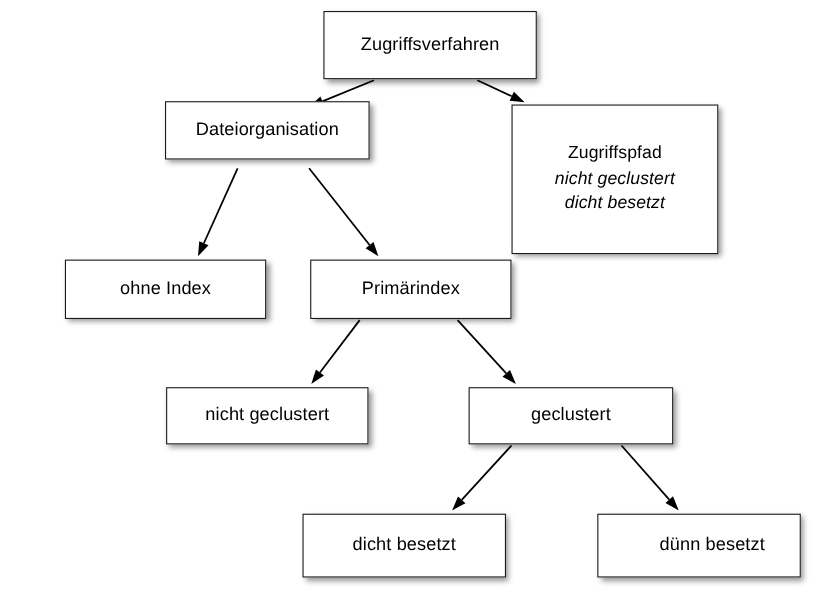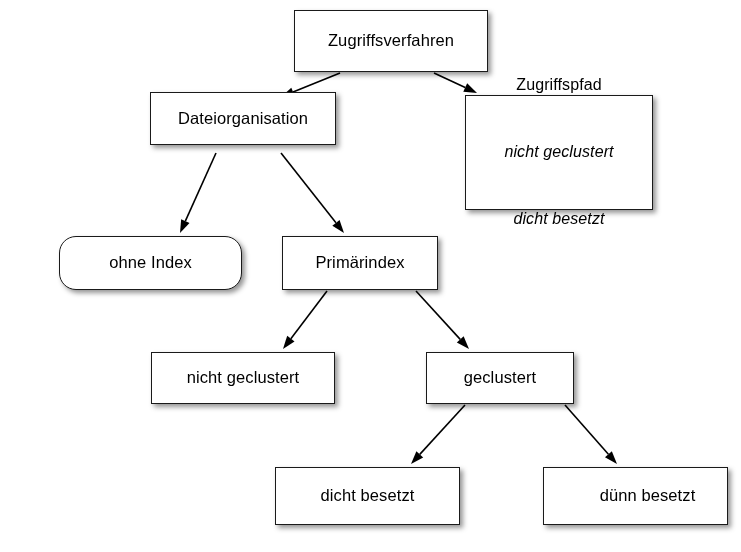--- a/index.html
+++ b/index.html
@@ -95,35 +95,35 @@
       </g>
     </svg>
 
   <div id="nodes-layer">
       <div class="node" style="left: 266px; top: 10px; width: 194px; height: 62px; border-color: rgb(26, 26, 26); color: rgb(0, 0, 0);">
         <span class="line">Zugriffsverfahren</span>
       </div>
       <div class="node" style="left: 122px; top: 92px; width: 186px; height: 53px; border-color: rgb(26, 26, 26); color: rgb(0, 0, 0);">
         <span class="line">Dateiorganisation</span>
       </div>
-      <div class="node multiline" style="left: 437px; top: 95px; width: 188px; height: 115px; border-color: rgb(26, 26, 26); color: rgb(0, 0, 0); gap: 44px;">
+      <div class="node multiline" style="left: 437px; top: 95px; width: 188px; height: 136px; border-color: rgb(26, 26, 26); color: rgb(0, 0, 0);">
         <span class="line">Zugriffspfad</span>
         <span class="line italic">nicht geclustert</span>
         <span class="line italic">dicht besetzt</span>
       </div>
-      <div class="node" style="left: 31px; top: 236px; width: 183px; height: 54px; border-color: rgb(26, 26, 26); color: rgb(0, 0, 0); border-radius: 17px;">
+      <div class="node" style="left: 31px; top: 236px; width: 183px; height: 54px; border-color: rgb(26, 26, 26); color: rgb(0, 0, 0);">
         <span class="line">ohne Index</span>
       </div>
-      <div class="node" style="left: 254px; top: 236px; width: 156px; height: 54px; border-color: rgb(26, 26, 26); color: rgb(0, 0, 0);">
+      <div class="node" style="left: 254px; top: 236px; width: 183px; height: 54px; border-color: rgb(26, 26, 26); color: rgb(0, 0, 0);">
         <span class="line">Primärindex</span>
       </div>
       <div class="node" style="left: 123px; top: 352px; width: 184px; height: 52px; border-color: rgb(26, 26, 26); color: rgb(0, 0, 0);">
         <span class="line">nicht geclustert</span>
       </div>
-      <div class="node" style="left: 398px; top: 352px; width: 148px; height: 52px; border-color: rgb(26, 26, 26); color: rgb(0, 0, 0);">
+      <div class="node" style="left: 398px; top: 352px; width: 186px; height: 52px; border-color: rgb(26, 26, 26); color: rgb(0, 0, 0);">
         <span class="line">geclustert</span>
       </div>
       <div class="node" style="left: 247px; top: 467px; width: 185px; height: 58px; border-color: rgb(26, 26, 26); color: rgb(0, 0, 0);">
         <span class="line">dicht besetzt</span>
       </div>
       <div class="node" style="left: 515px; top: 467px; width: 185px; height: 58px; border-color: rgb(26, 26, 26); color: rgb(0, 0, 0); padding-left: 24px;">
         <span class="line">dünn besetzt</span>
       </div>
     </div>
 

